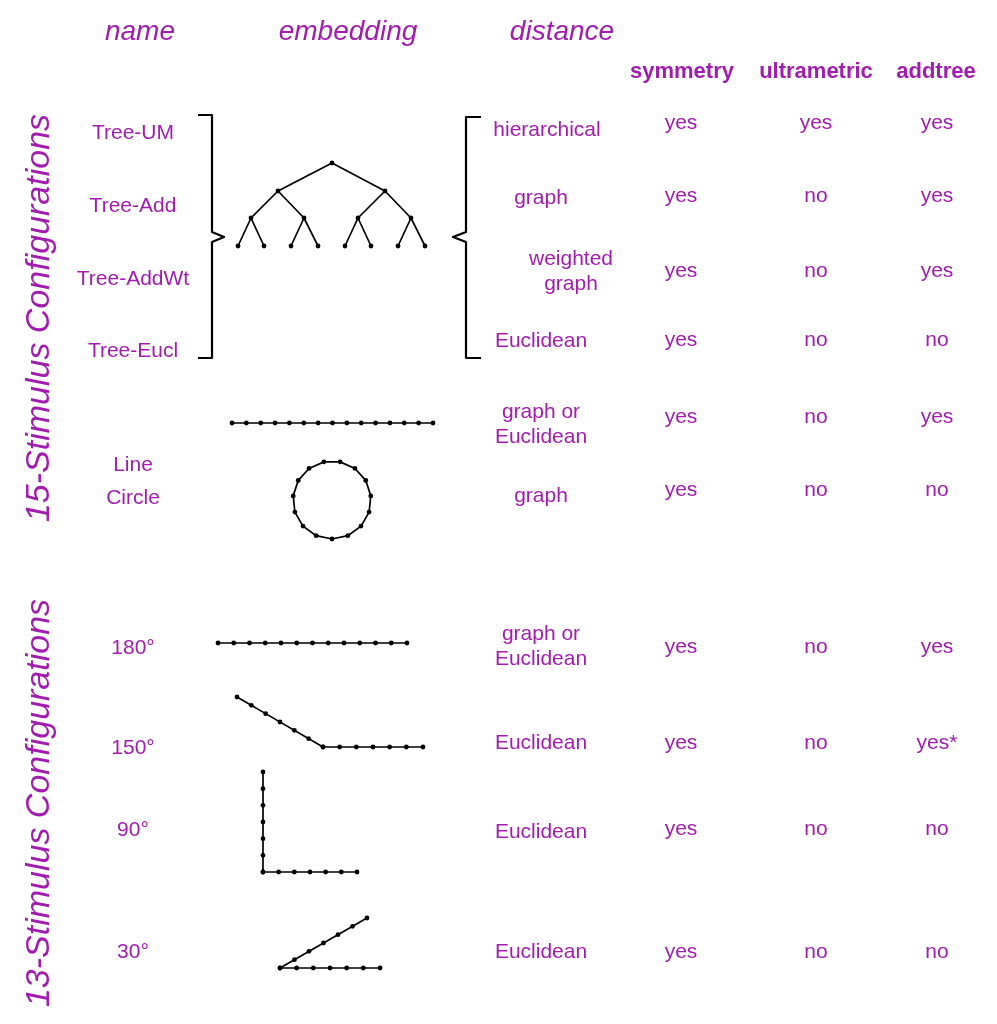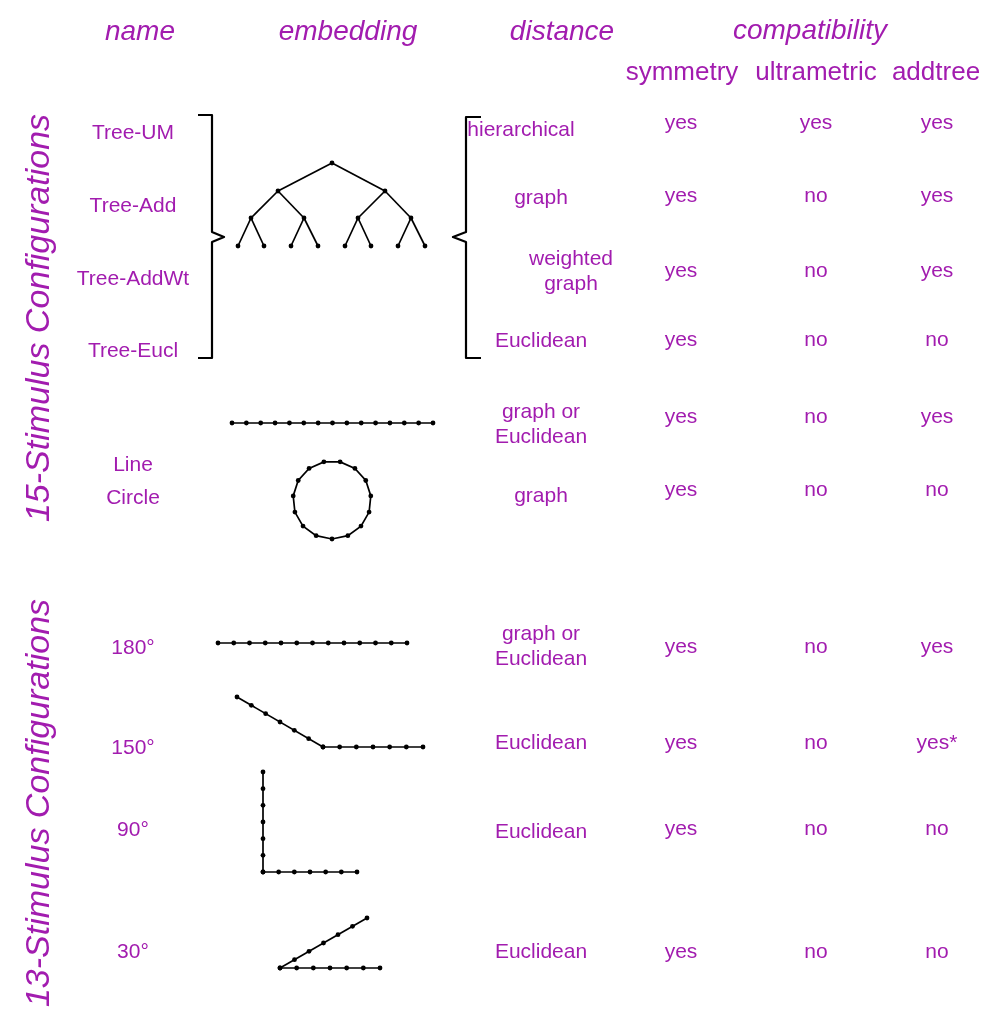--- a/index.html
+++ b/index.html
@@ -1,34 +1,33 @@
 <!DOCTYPE html>
 <html><head>
 <meta charset="utf-8">
 <style>
   html,body{margin:0;padding:0;background:#ffffff;}
   #canvas{position:relative;width:997px;height:1024px;background:#ffffff;color:#a21caf;
           font-family:"Liberation Sans","DejaVu Sans",sans-serif;overflow:hidden;}
   .hdr{position:absolute;transform:translate(-50%,-50%);font-style:italic;font-size:28px;white-space:nowrap;}
-  .subhdr{position:absolute;transform:translate(-50%,-50%);font-size:26px;white-space:nowrap;}
+  .subhdr{position:absolute;transform:translate(-50%,-50%);font-size:22px;white-space:nowrap;font-weight:bold;}
   .cell{position:absolute;transform:translate(-50%,-50%);font-size:21px;line-height:1.2;
         text-align:center;white-space:pre-line;}
   .rot{position:absolute;transform:translate(-50%,-50%) rotate(-90deg);font-style:italic;
        font-size:34px;white-space:nowrap;}
   #gfx{position:absolute;left:0;top:0;}
 </style>
 </head>
 <body>
 
 <div id="canvas">
 
   <div class="hdr" style="left:140px;top:31px">name</div>
   <div class="hdr" style="left:348px;top:31px">embedding</div>
   <div class="hdr" style="left:562px;top:31px">distance</div>
-  <div class="hdr" style="left:810px;top:30px">compatibility</div>
   <div class="subhdr" style="left:682px;top:71px">symmetry</div>
   <div class="subhdr" style="left:816px;top:71px">ultrametric</div>
   <div class="subhdr" style="left:936px;top:71px">addtree</div>
 
   <div class="rot" style="left:37px;top:318px">15-Stimulus Configurations</div>
   <div class="rot" style="left:37px;top:803px">13-Stimulus Configurations</div>
 
   <svg id="gfx" width="997" height="1024" viewBox="0 0 997 1024">
       <g>
         <line x1="332" y1="163" x2="278" y2="191" stroke="#000" stroke-width="1.7"></line>
@@ -166,21 +165,21 @@
         <circle cx="346.6666666666667" cy="968" r="2.4" fill="#000"></circle>
         <circle cx="363.3333333333333" cy="968" r="2.4" fill="#000"></circle>
         <circle cx="380" cy="968" r="2.4" fill="#000"></circle>
       </g>
       <path d="M 198 115 L 212 115 L 212 232 L 224 237 L 212 242 L 212 358 L 198 358" fill="none" stroke="#000" stroke-width="2.2" stroke-linejoin="round"></path>
       <path d="M 481 117 L 466 117 L 466 232 L 453 237 L 466 242 L 466 358 L 481 358" fill="none" stroke="#000" stroke-width="2.2" stroke-linejoin="round"></path>
     </svg>
 
   <div id="rows">
       <div class="cell" style="left: 133px; top: 132px;">Tree-UM</div>
-      <div class="cell" style="left: 521px; top: 129px; text-align: center;">hierarchical</div>
+      <div class="cell" style="left: 547px; top: 129px; text-align: center;">hierarchical</div>
       <div class="cell" style="left: 681px; top: 122px;">yes</div>
       <div class="cell" style="left: 816px; top: 122px;">yes</div>
       <div class="cell" style="left: 937px; top: 122px;">yes</div>
       <div class="cell" style="left: 133px; top: 205px;">Tree-Add</div>
       <div class="cell" style="left: 541px; top: 197px;">graph</div>
       <div class="cell" style="left: 681px; top: 195px;">yes</div>
       <div class="cell" style="left: 816px; top: 195px;">no</div>
       <div class="cell" style="left: 937px; top: 195px;">yes</div>
       <div class="cell" style="left: 133px; top: 278px;">Tree-AddWt</div>
       <div class="cell" style="left: 541px; top: 270px; margin-left: 30px;">weighted

